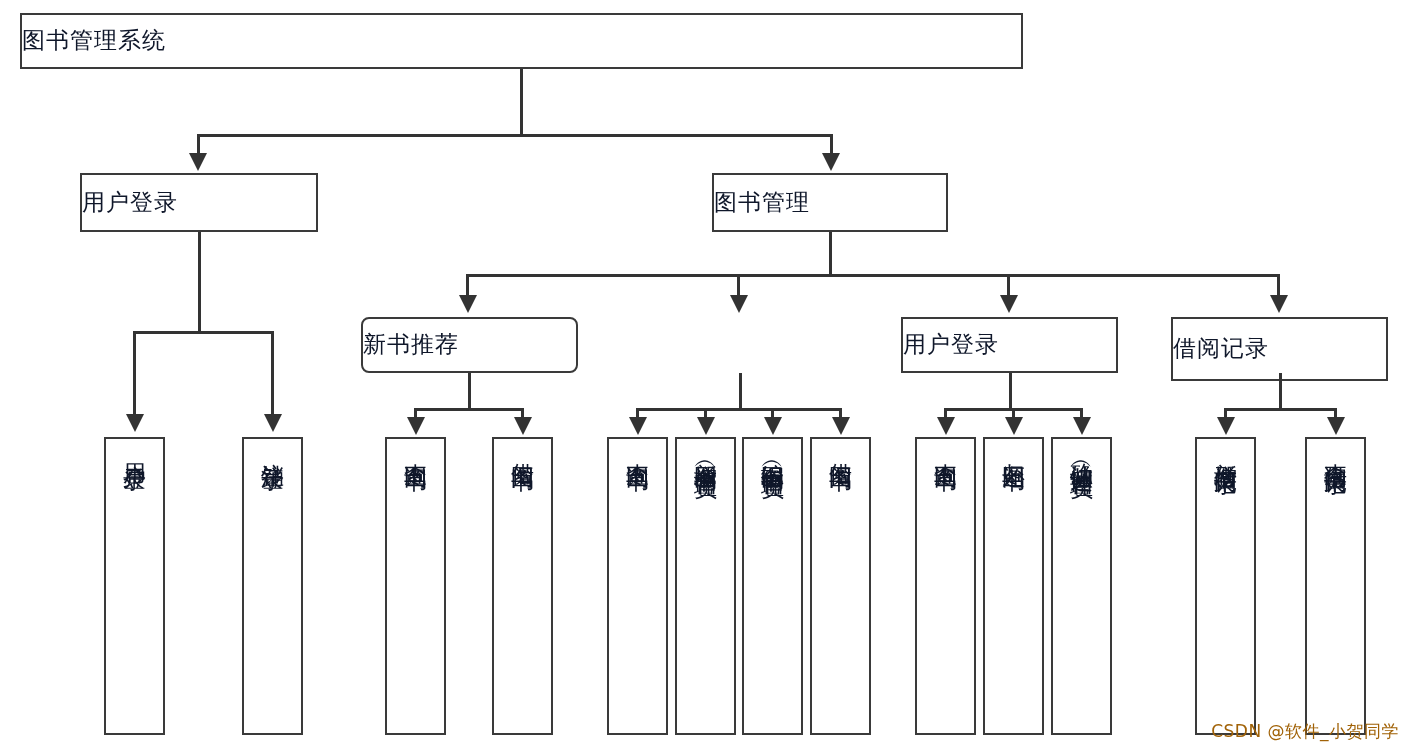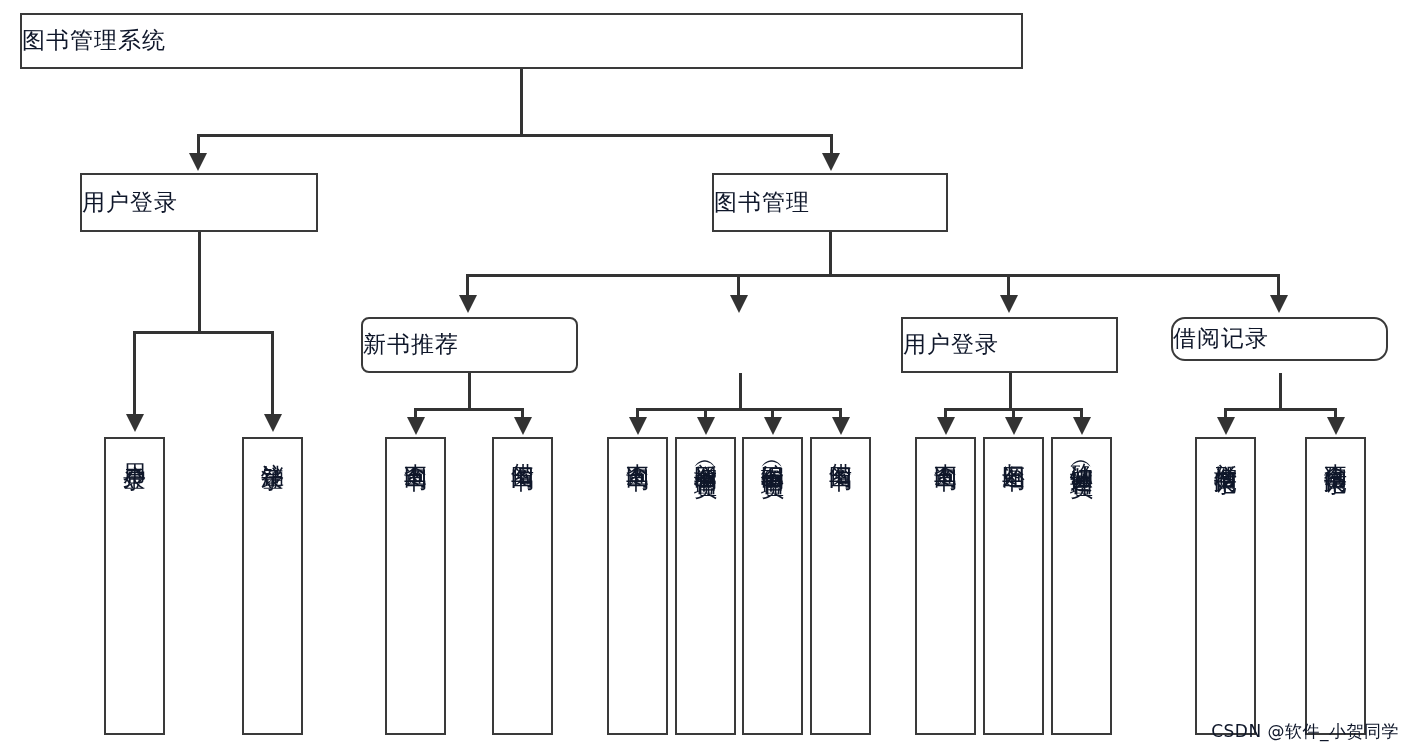--- a/index.html
+++ b/index.html
@@ -60,21 +60,21 @@
     height: 0;
     border-left: 9px solid transparent;
     border-right: 9px solid transparent;
     border-top: 18px solid #333333;
   }
   .watermark {
     position: absolute;
     right: 6px;
     bottom: 4px;
     font-size: 17px;
-    color: #0f172a;
+    color: #a16207;
     letter-spacing: 0.5px;
     white-space: nowrap;
   }
 </style>
 </head>
 <body>
 
 <div id="canvas">
 
   <div class="node horiz" style="left:20px; top:13px; width:1003px; height:56px;">
@@ -126,21 +126,21 @@
 
   <div class="edge v" style="left:1277px; top:274px; height:24px;"></div>
   <div class="arrow" style="left:1270px; top:295px;"></div>
 
   <div class="node horiz" style="left:361px; top:317px; width:217px; height:56px;border-radius:8px;">
     <span>新书推荐</span>
   </div>
   <div class="node horiz" style="left:901px; top:317px; width:217px; height:56px;">
     <span>用户登录</span>
   </div>
-  <div class="node horiz" style="left:1171px; top:317px; width:217px; height:44px;border-radius:14px;">
+  <div class="node horiz" style="left:1171px; top:317px; width:217px; height:64px;">
     <span>借阅记录</span>
   </div>
 
   <div class="edge v" style="left:468px; top:373px; height:37px;"></div>
   <div class="edge h" style="left:414px; top:408px; width:109px;"></div>
   <div class="edge v" style="left:414px; top:408px; height:12px;"></div>
   <div class="arrow" style="left:407px; top:417px;"></div>
   <div class="edge v" style="left:521px; top:408px; height:12px;"></div>
   <div class="arrow" style="left:514px; top:417px;"></div>
 

